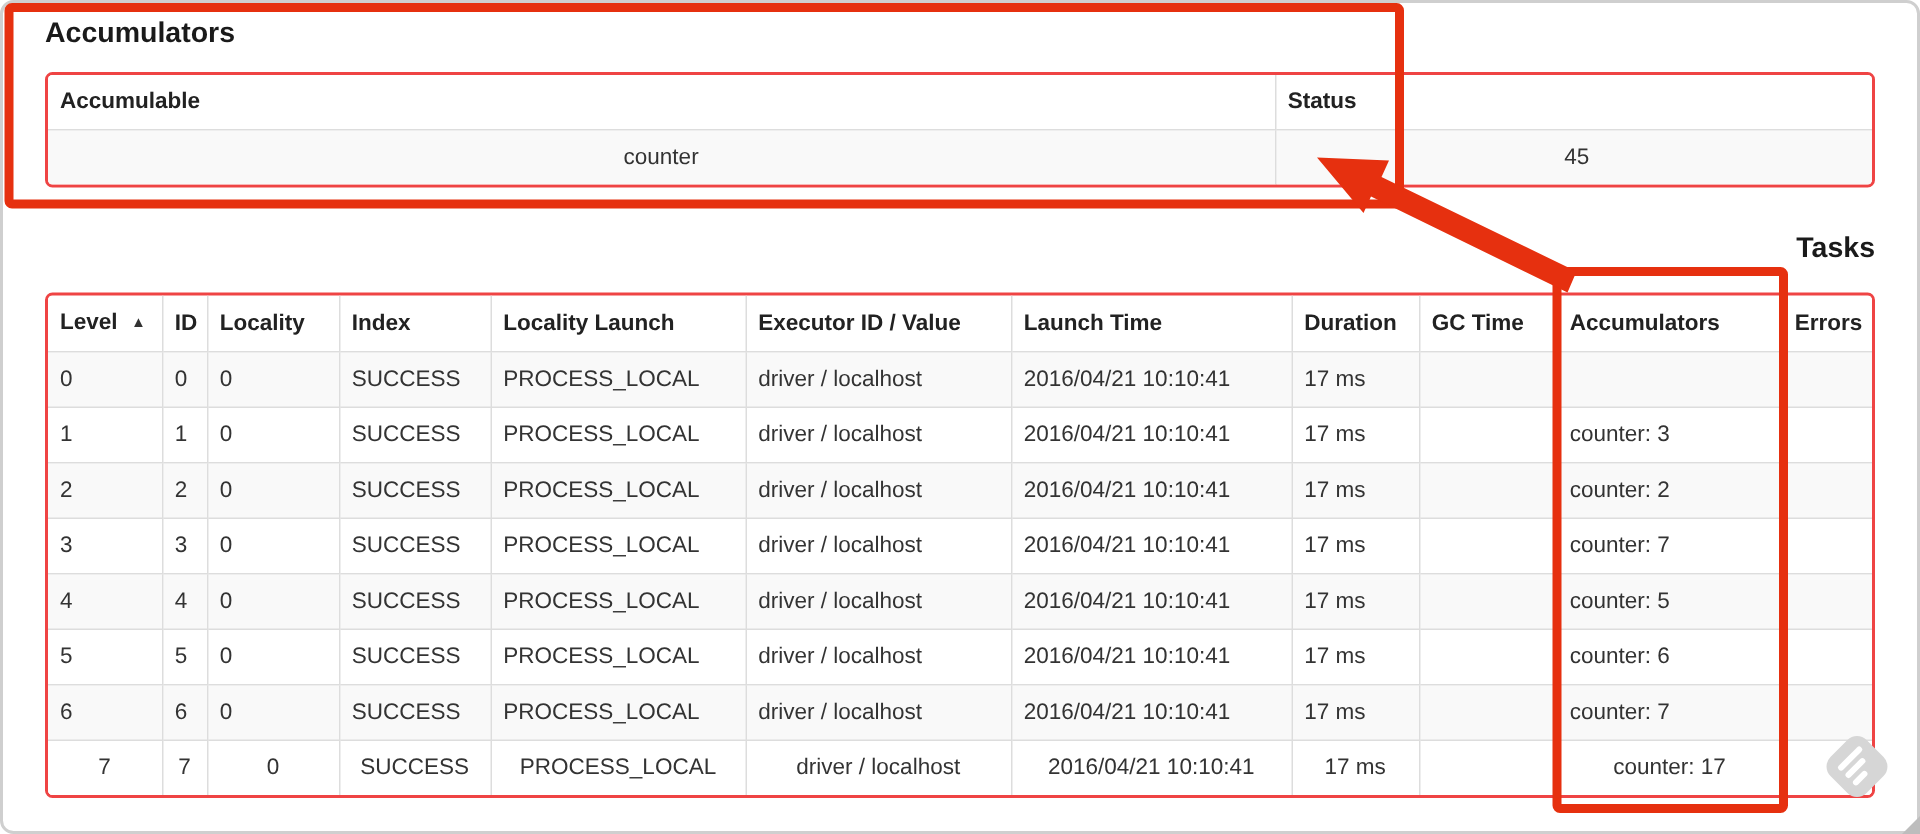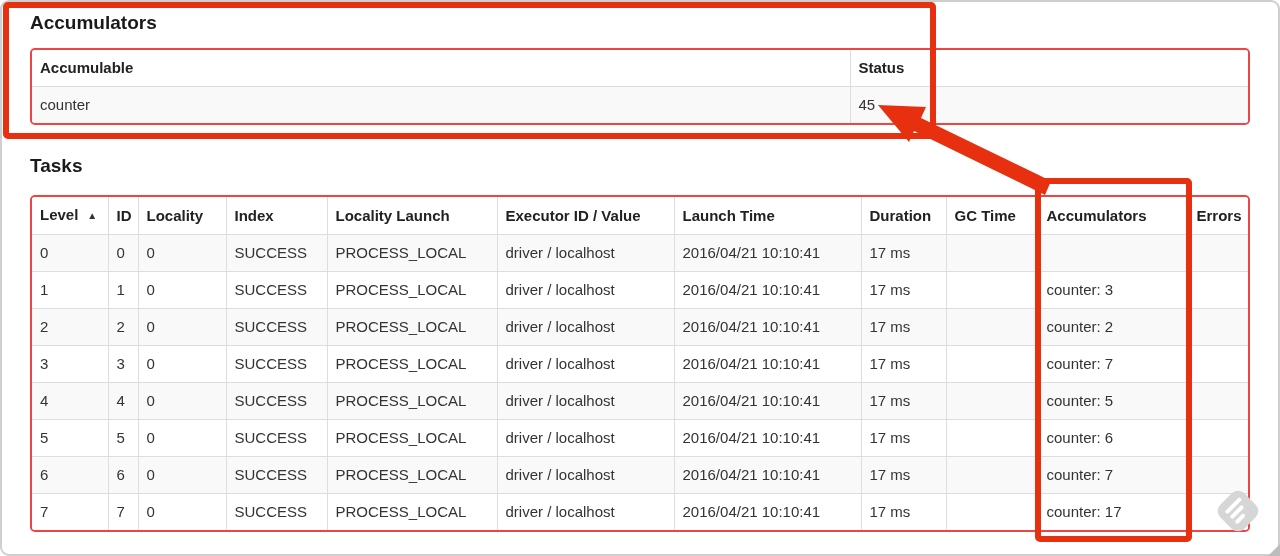--- a/index.html
+++ b/index.html
@@ -9,38 +9,38 @@
   }
   .frame{
     position:absolute;inset:0;border:2px solid #cfcfcf;border-radius:9px;
     pointer-events:none;z-index:5;box-sizing:border-box;
   }
   .content{padding:6px 30px 3px 30px;position:relative;z-index:1;}
   .section-title{
     font-size:19px;font-weight:bold;color:#1a1a1a;letter-spacing:0;
   }
   .title-acc{margin:6px 0 14px 0;}
-  .title-tasks{margin:30px 0 18px 0;}
+  .title-tasks{margin:30px 0 18px 0;text-align:right;}
   .tbl-wrap{
     border:2px solid #ef4444;border-radius:5px;overflow:hidden;background:#fff;
   }
   table{
     border-collapse:collapse;width:100%;table-layout:fixed;font-size:15px;color:#333;
   }
   th,td{
     border:1px solid #dddddd;padding:8px 8px;text-align:left;
     line-height:20px;height:20px;white-space:nowrap;overflow:hidden;
     background:#ffffff;
   }
   th{font-weight:bold;color:#222;}
   
   tr>*:first-child{border-left:none;}
   tr>*:last-child{border-right:none;}
   thead tr:first-child>*{border-top:none;}
-  tbody tr:last-child>*{border-bottom:none;}
+  tbody tr:last-child>*{border-bottom:none;text-align:center;}
   tbody.striped tr:nth-child(odd) td{background:#f9f9f9;}
   .sort-icon{font-size:10px;margin-left:9px;color:#333;vertical-align:1px;}
   .overlay{
     position:absolute;left:0;top:0;width:1280px;height:556px;
     z-index:10;pointer-events:none;
   }
 </style>
 </head>
 <body>
 

